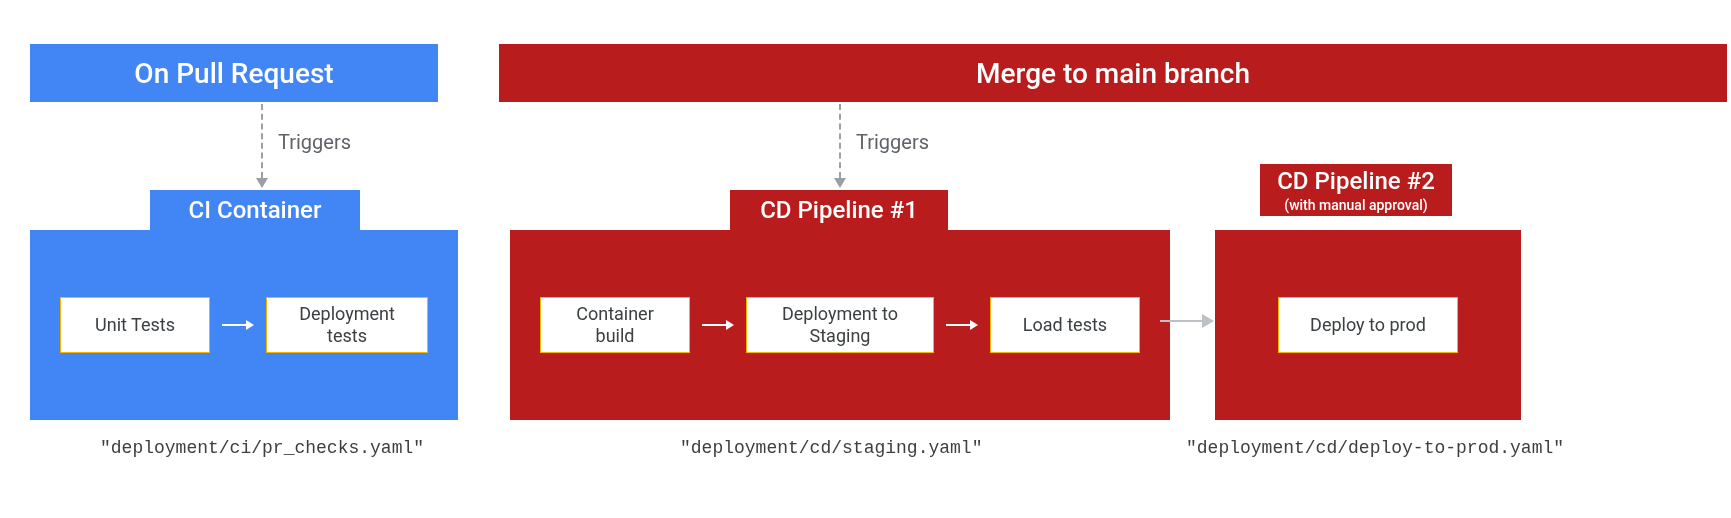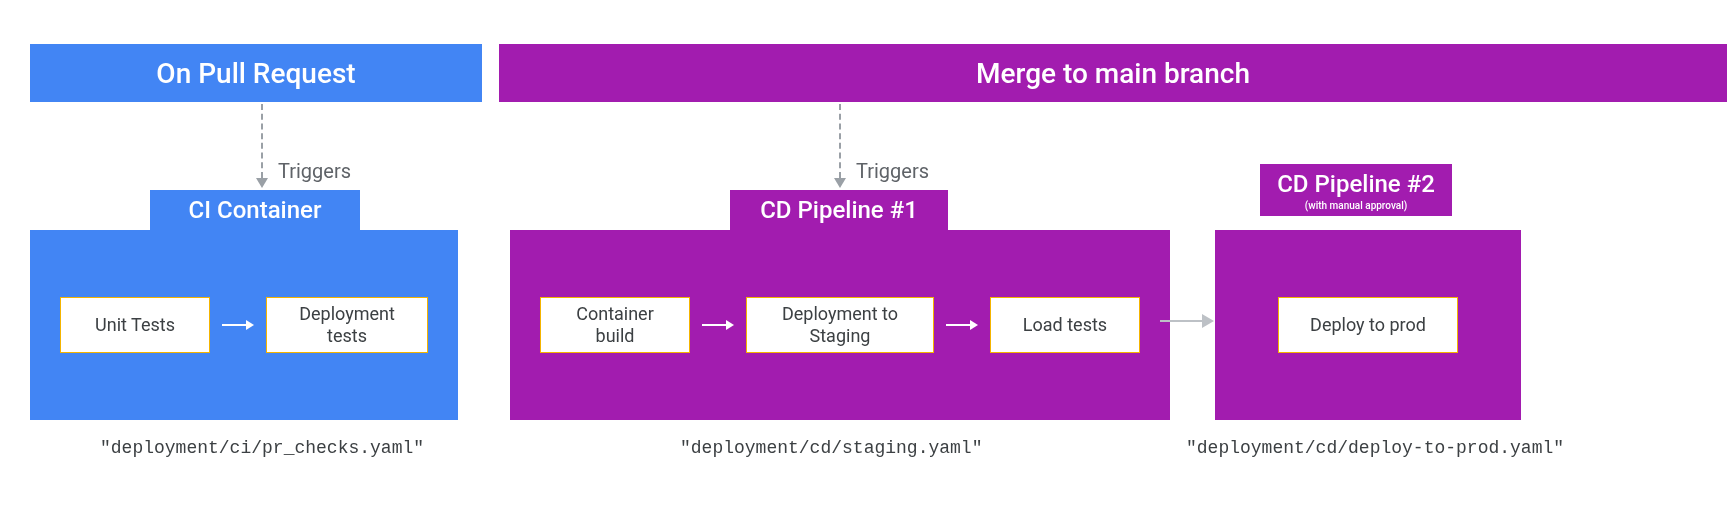--- a/index.html
+++ b/index.html
@@ -13,26 +13,25 @@
   .header-box {
     position: absolute;
     display: flex;
     align-items: center;
     justify-content: center;
     font-size: 28px;
     font-weight: 500;
     color: #fff;
   }
   .blue { background: #4285f4; }
-  .green { background: #a21caf; }
+  .green { background: #b91c1c; }
   .triggers-label {
     position: absolute;
     font-size: 20px;
     color: #5f6368;
-    margin-top: 29px;
   }
   .dashed-arrow {
     position: absolute;
     width: 2px;
     border-left: 2px dashed #9aa0a6;
   }
   .arrow-head-down {
     position: absolute;
     width: 0; height: 0;
     border-left: 6px solid transparent;
@@ -56,21 +55,21 @@
     display: flex;
     flex-direction: column;
     align-items: center;
     justify-content: center;
     color: #fff;
     font-size: 24px;
     font-weight: 500;
     padding: 8px 20px;
   }
   .pipeline-sub {
-    font-size: 10px;
+    font-size: 14px;
     font-weight: 500;
     margin-top: 2px;
   }
   .pipeline-body {
     position: absolute;
     display: flex;
     align-items: center;
     justify-content: center;
     gap: 12px;
     padding: 0 30px;
@@ -108,21 +107,21 @@
   .yaml-path {
     position: absolute;
     font-family: "Courier New", Courier, monospace;
     font-size: 18px;
     color: #3c4043;
   }
 </style>
 </head>
 <body>
 
-<div class="header-box blue" style="left:30px; top:44px; width:452px; height:58px;">
+<div class="header-box blue" style="left:30px; top:44px; width:408px; height:58px;">
   <span>On Pull Request</span>
 </div>
 
 <div class="header-box green" style="left:499px; top:44px; width:1228px; height:58px;">
   <span>Merge to main branch</span>
 </div>
 
 <div class="dashed-arrow" style="left:261px; top:104px; height:74px;"></div>
 <div class="arrow-head-down" style="left:256px; top:178px;"></div>
 <div class="triggers-label" style="left:278px; top:130px;">Triggers</div>

